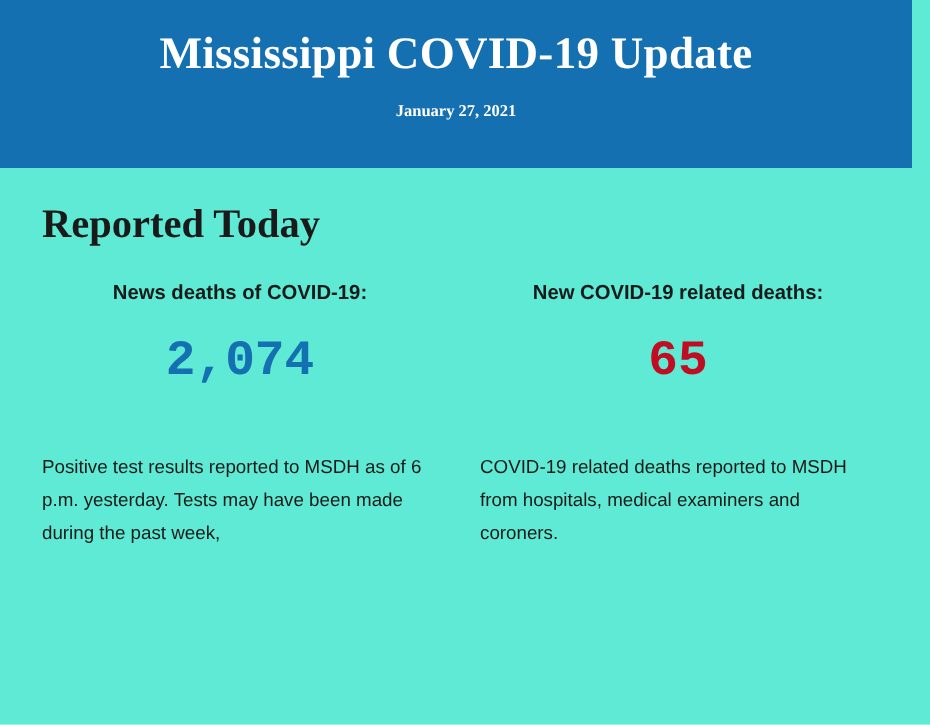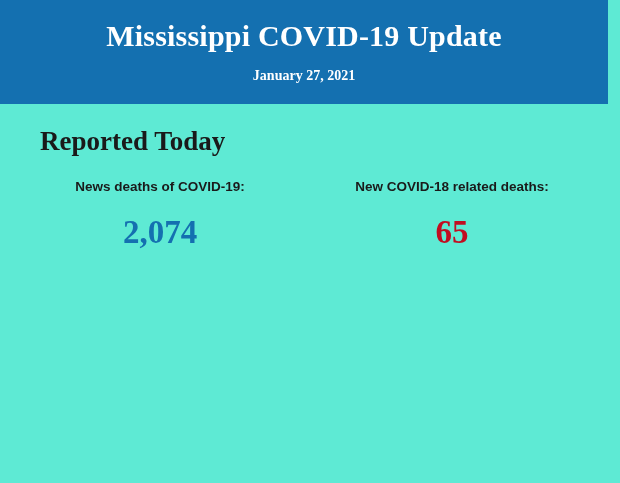--- a/index.html
+++ b/index.html
@@ -32,30 +32,30 @@
     font-weight: bold;
     font-size: 30px;
     color: #ffffff;
     letter-spacing: 0.2px;
     line-height: 1.2;
     margin: 0 0 14px 0;
   }
   .header-date {
     font-family: "Liberation Serif", serif;
     font-weight: bold;
-    font-size: 14px;
+    font-size: 11px;
     color: #ffffff;
-    margin: 0;
+    margin: 12px;
   }
   .section-title {
     font-family: "Liberation Serif", serif;
     font-weight: bold;
     font-size: 27px;
     color: #1a1a1a;
-    margin: 22px 0 0 40px;
+    margin: 22px 0 0 28px;
   }
   .stats {
     display: flex;
     margin-top: 22px;
     padding: 0 22px 0 14px;
     box-sizing: border-box;
   }
   .stat-col {
     width: 50%;
     box-sizing: border-box;
@@ -63,21 +63,21 @@
     text-align: center;
   }
   .stat-label {
     font-family: "Liberation Sans", sans-serif;
     font-weight: bold;
     font-size: 13.5px;
     color: #1a1a1a;
     margin: 0;
   }
   .stat-value {
-    font-family: Liberation Serif, serif;
+    font-family: Liberation Mono, monospace;
     font-weight: bold;
     font-size: 33px;
     margin: 22px 0 0 0;
     line-height: 1;
   }
   .stat-value.cases {
     color: #1470b0;
   }
   .stat-value.deaths {
     color: #c10d21;
@@ -114,19 +114,27 @@
   </div>
 
   <div class="section-title">Reported Today</div>
 
   <div class="stats">
     <div class="stat-col">
       <div class="stat-label">News deaths of COVID-19:</div>
       <div class="stat-value cases">2,074</div>
     </div>
     <div class="stat-col">
-      <div class="stat-label">New COVID-18 related deaths:</div>
+      <div class="stat-label">New COVID-19 related deaths:</div>
       <div class="stat-value deaths">65</div>
     </div>
   </div>
 
+  <div class="notes">
+    <div class="note-col">
+      <p class="note-text">Positive test results reported to MSDH as of 6 p.m. yesterday. Tests may have been made during the past week,</p>
+    </div>
+    <div class="note-col">
+      <p class="note-text">COVID-19 related deaths reported to MSDH from hospitals, medical examiners and coroners.</p>
+    </div>
+  </div>
 
 </div>
 
 </body></html>

